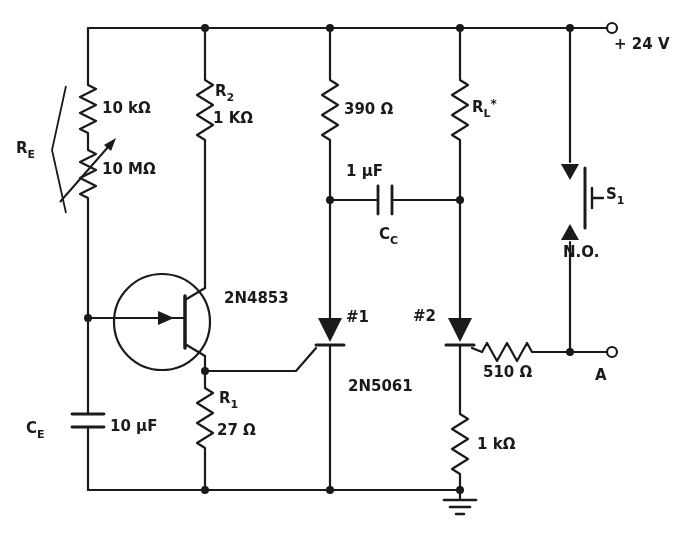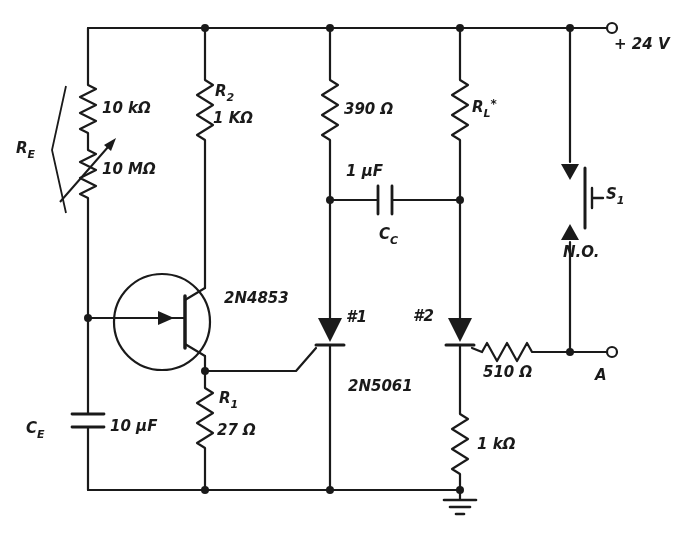--- a/index.html
+++ b/index.html
@@ -1,17 +1,17 @@
 <!DOCTYPE html>
 <html><head>
 <meta charset="utf-8">
 <style>
   html,body{margin:0;padding:0;background:#ffffff;}
   .page{position:relative;width:688px;height:541px;background:#ffffff;overflow:hidden;
-        font-family:"DejaVu Sans",sans-serif;font-style:italic;}
+        font-family:"DejaVu Sans",sans-serif;}
   svg{position:absolute;left:0;top:0;}
   text{font-family:"DejaVu Sans",sans-serif;font-weight:700;font-size:15px;fill:#1a1a1a;}
   .sub{font-size:11px;}
   .sup{font-size:12px;}
 </style>
 </head>
 <body>
 
 <div class="page">
 <svg width="688" height="541" viewBox="0 0 688 541">

